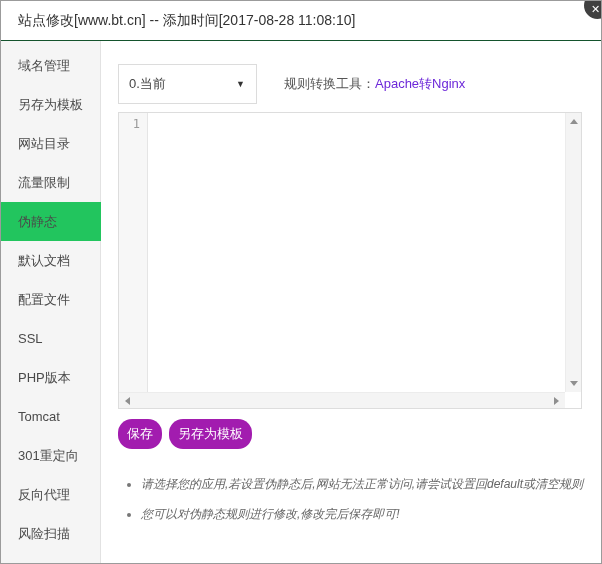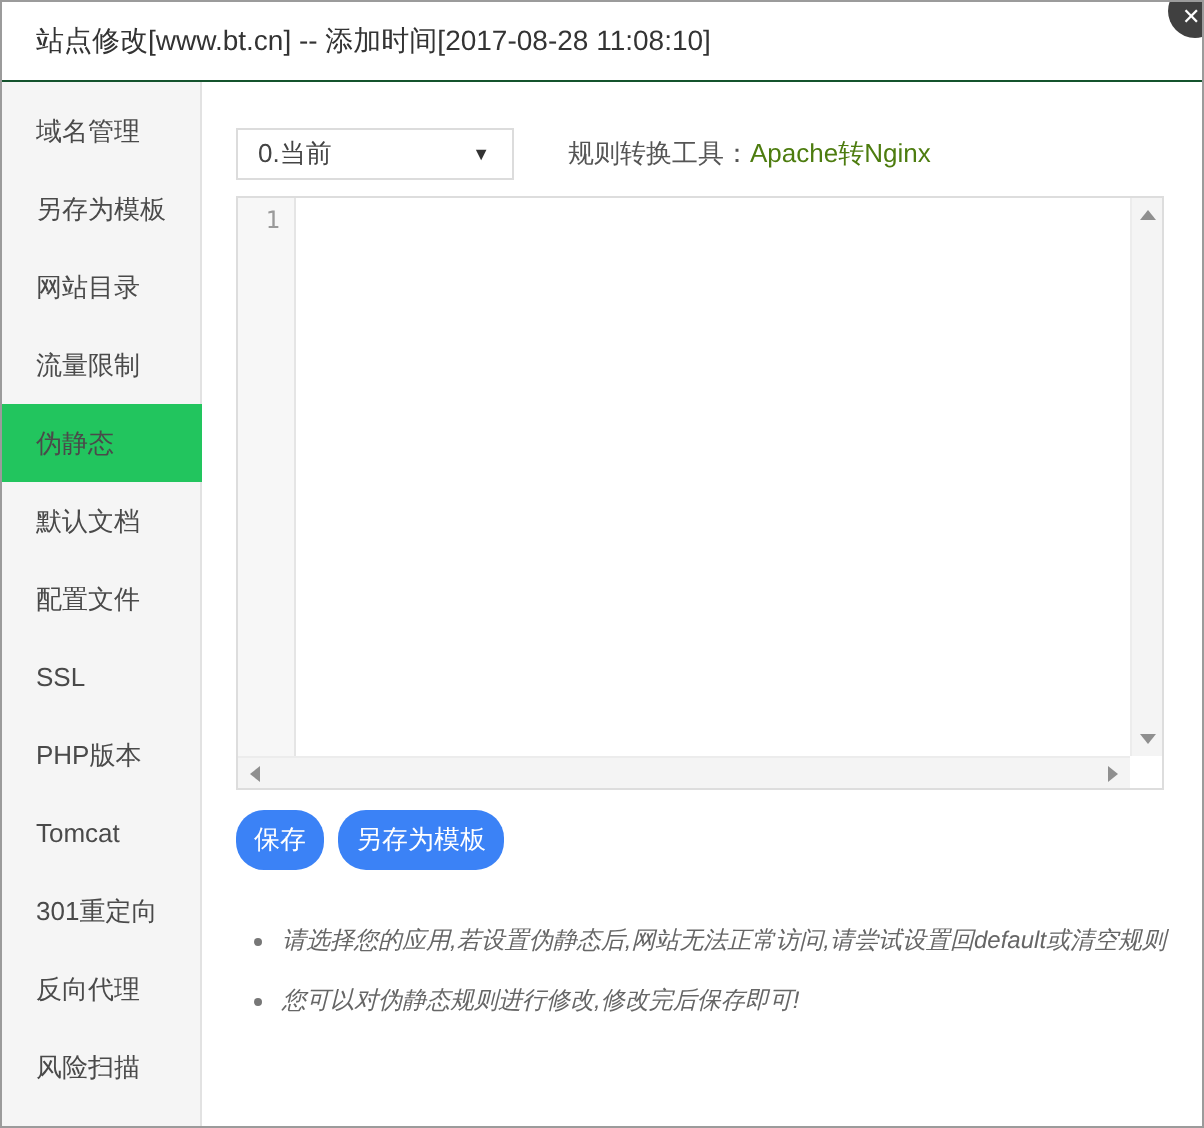--- a/index.html
+++ b/index.html
@@ -62,31 +62,31 @@
     position: relative; z-index: 2;
   }
   .main {
     flex: 1; min-width: 0;
     background: #fff;
     padding: 23px 19px 0 17px;
   }
   
   .toolbar-row { display: flex; align-items: center; }
   .select-box {
-    width: 139px; height: 26px;
+    width: 139px; height: 40px;
     border: 1px solid #dcdcdc;
     background: #fff;
     display: flex; align-items: center; justify-content: space-between;
     padding: 0 11px 0 10px;
     font-size: 13px; color: #444;
     cursor: pointer;
   }
   .select-arrow { font-size: 9px; color: #333; }
   .converter { margin-left: 27px; font-size: 13px; color: #555; }
-  .converter a { color: #4d7c0f; text-decoration: none; cursor: pointer; }
+  .converter a { color: #6d28d9; text-decoration: none; cursor: pointer; }
   
   .editor {
     position: relative;
     margin-top: 8px;
     height: 297px;
     border: 1px solid #ddd;
     background: #fff;
   }
   .gutter {
     position: absolute; left: 0; top: 0; bottom: 16px;
@@ -132,21 +132,21 @@
   }
   .tri-up    { width:0;height:0;border-left:4px solid transparent;border-right:4px solid transparent;border-bottom:5px solid #8f8f8f; }
   .tri-down  { width:0;height:0;border-left:4px solid transparent;border-right:4px solid transparent;border-top:5px solid #8f8f8f; }
   .tri-left  { width:0;height:0;border-top:4px solid transparent;border-bottom:4px solid transparent;border-right:5px solid #8f8f8f; }
   .tri-right { width:0;height:0;border-top:4px solid transparent;border-bottom:4px solid transparent;border-left:5px solid #8f8f8f; }
   
   .btn-row { margin-top: 10px; display: flex; gap: 7px; }
   .btn {
     height: 30px;
     padding: 0 9px;
-    background: #3b82f6;
+    background: #a21caf;
     border: none; border-radius: 14px;
     color: #fff; font-size: 13px;
     font-family: inherit;
     display: inline-flex; align-items: center;
     cursor: pointer;
     white-space: nowrap;
   }
   
   .tips { margin-top: 28px; padding-left: 23px; }
   .tips li {

